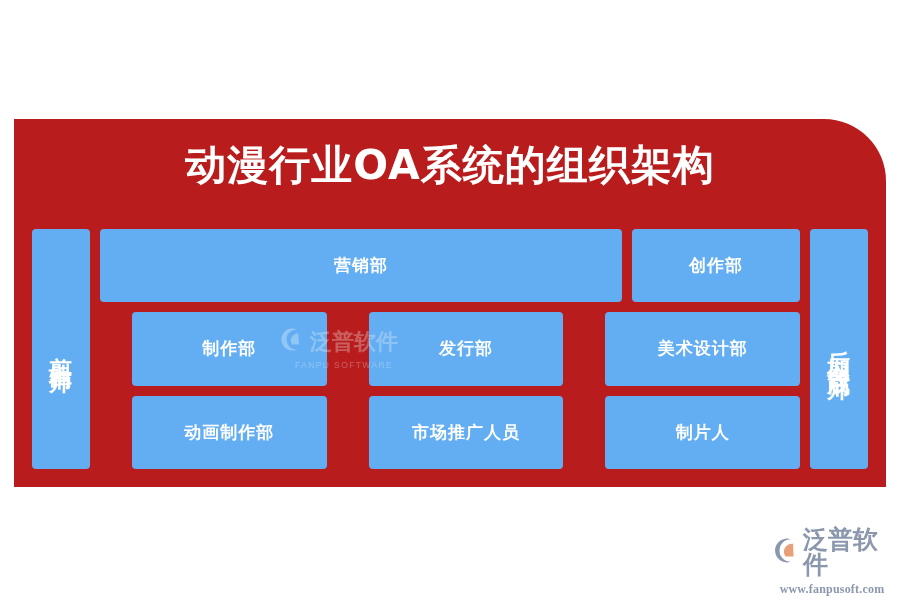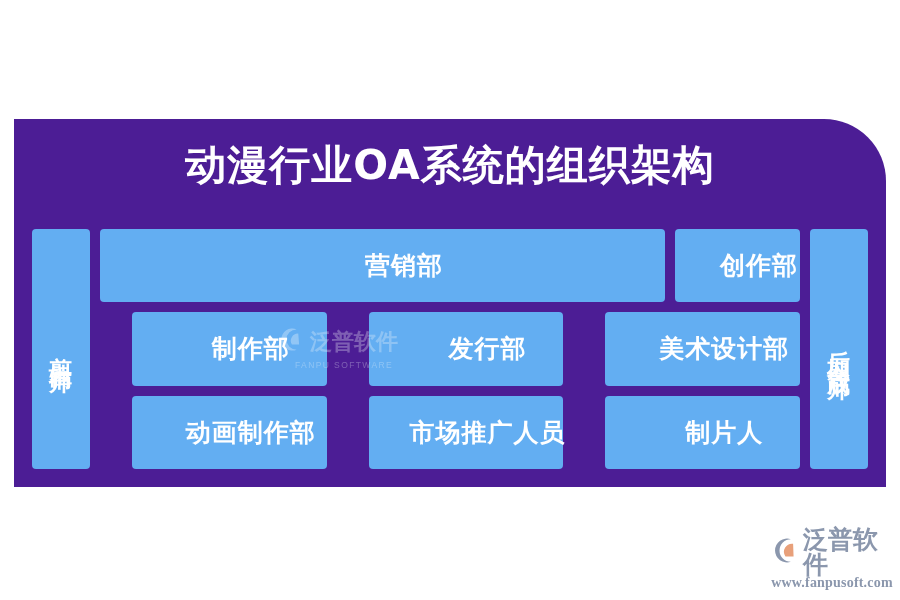--- a/index.html
+++ b/index.html
@@ -16,21 +16,21 @@
     position: relative;
   }
 
   
   #org-panel {
     position: absolute;
     left: 14px;
     top: 119px;
     width: 872px;
     height: 368px;
-    background: #4c1d95;
+    background: #b91c1c;
     border-radius: 0 62px 0 0;
     box-sizing: border-box;
   }
 
   
   #panel-title {
     position: absolute;
     left: 0;
     top: 26px;
     width: 100%;
@@ -94,27 +94,26 @@
     min-height: 0;
   }
 
   .chart-box {
     background: #63aef2;
     border-radius: 4px;
     display: flex;
     align-items: center;
     justify-content: center;
     color: #ffffff;
-    font-size: 25px;
+    font-size: 17px;
     font-weight: bold;
     letter-spacing: 1px;
     white-space: nowrap;
     min-width: 0;
     font-family: "DejaVu Sans", "Liberation Sans", sans-serif;
-    padding-left: 43px;
   }
 
   
   .row-1 .box-marketing { flex: 0 0 522px; }
   .row-1 .box-creative  { flex: 1 1 auto; }
 
   
   .row-2 .chart-box, .row-3 .chart-box { flex: 1 1 0; margin-left: 32px; }
 
   
@@ -167,24 +166,24 @@
   #brand-logo .brand-cn {
     color: #8b97ad;
     font-size: 25px;
     font-weight: bold;
     line-height: 1;
     letter-spacing: 0px;
     font-family: "DejaVu Sans", "Liberation Sans", sans-serif;
   }
   #brand-logo .brand-url {
     color: #8b97ad;
-    font-size: 14px;
+    font-size: 12px;
     font-weight: bold;
     letter-spacing: 0.2px;
-    margin-top: 9px;
+    margin-top: 16px;
     text-align: center;
     width: 100%;
     font-family: "Liberation Serif", serif;
   }
 </style>
 </head>
 <body>
 
 <div id="org-panel">
 

